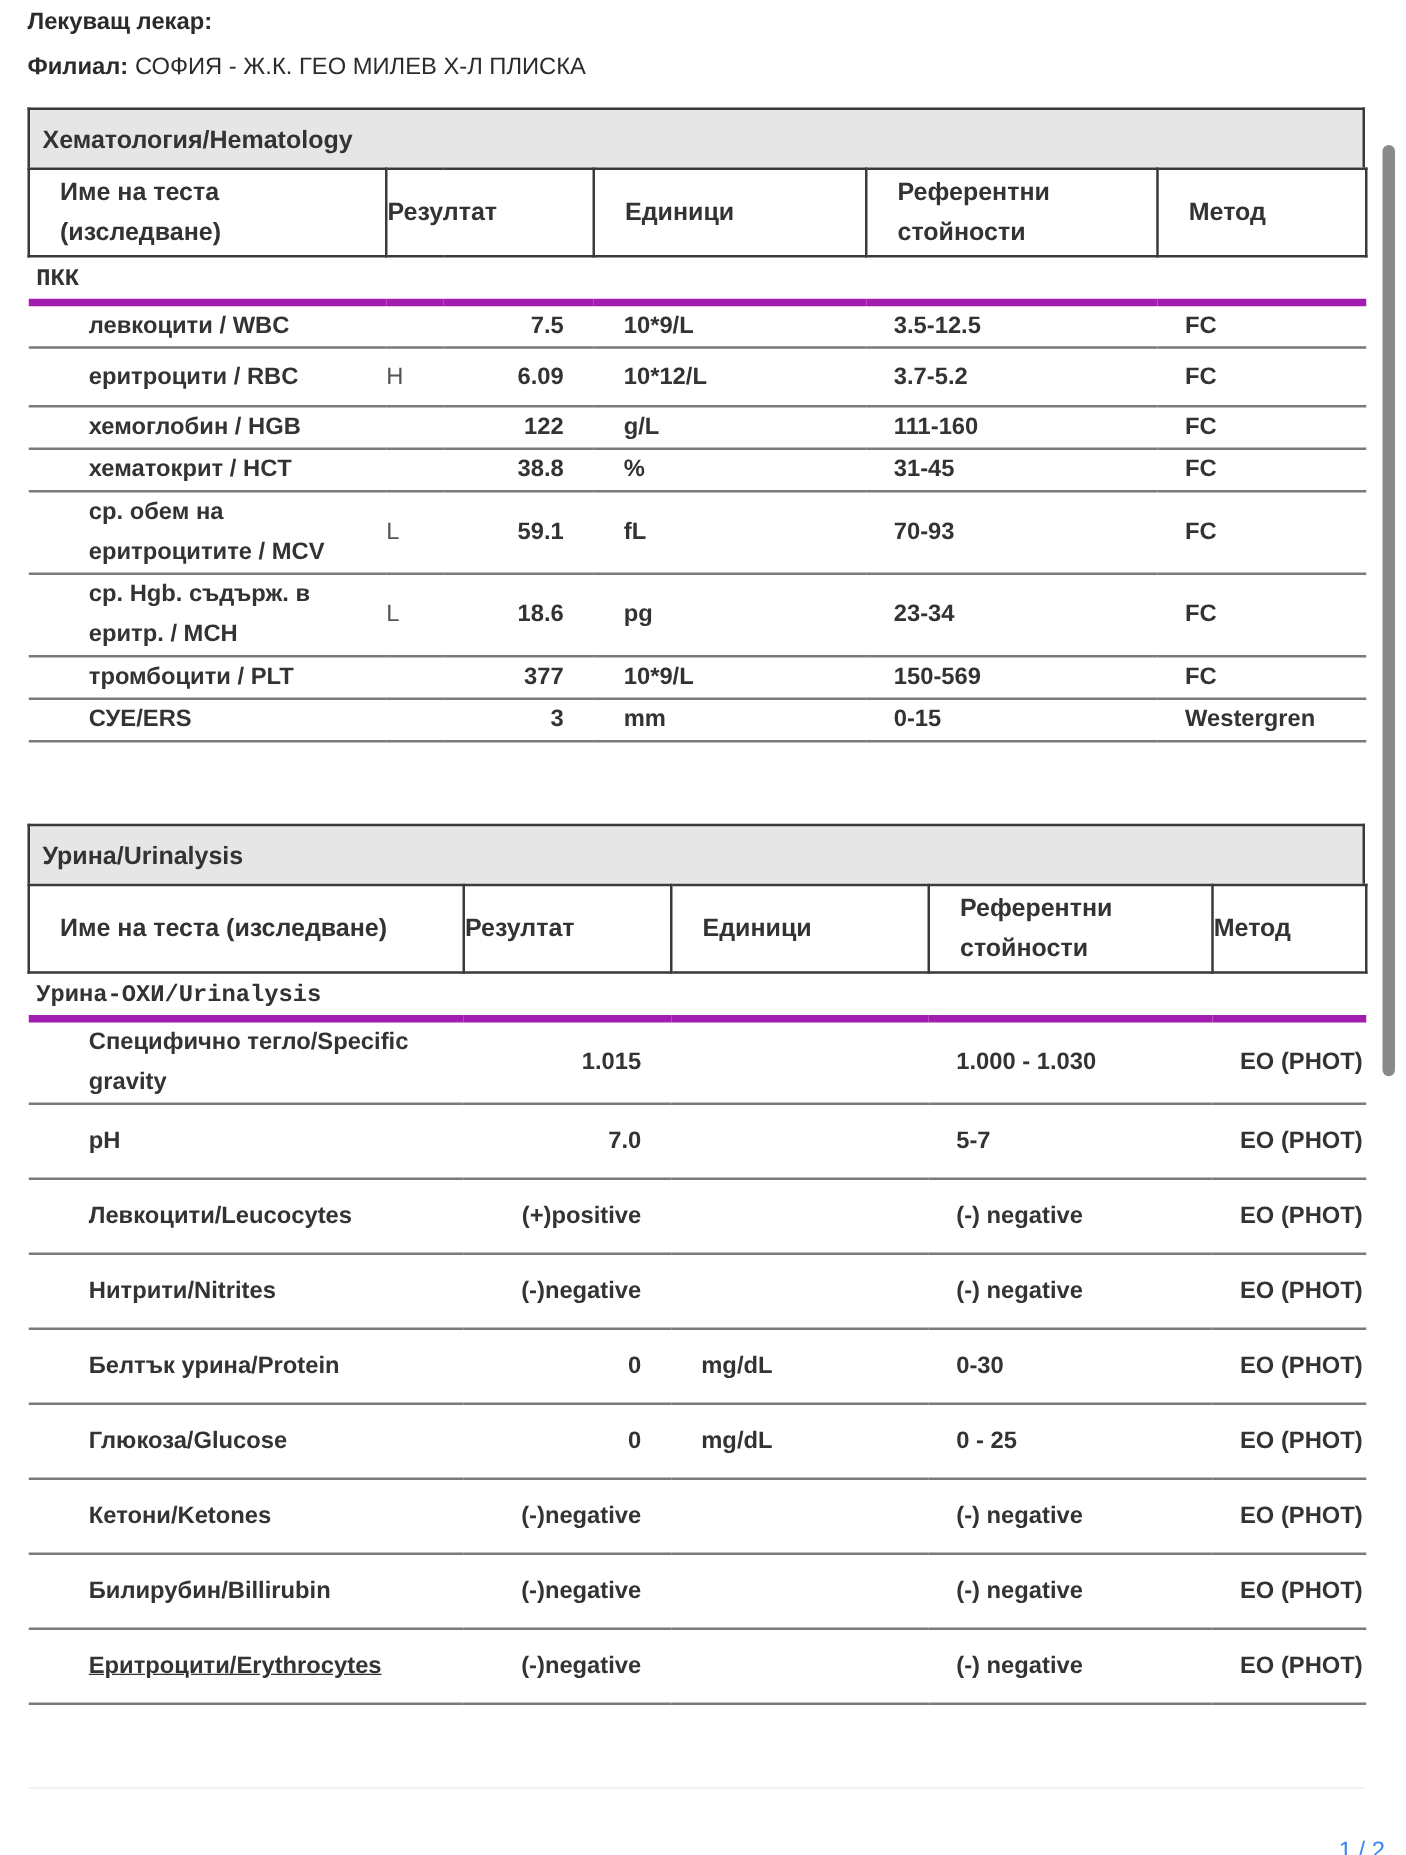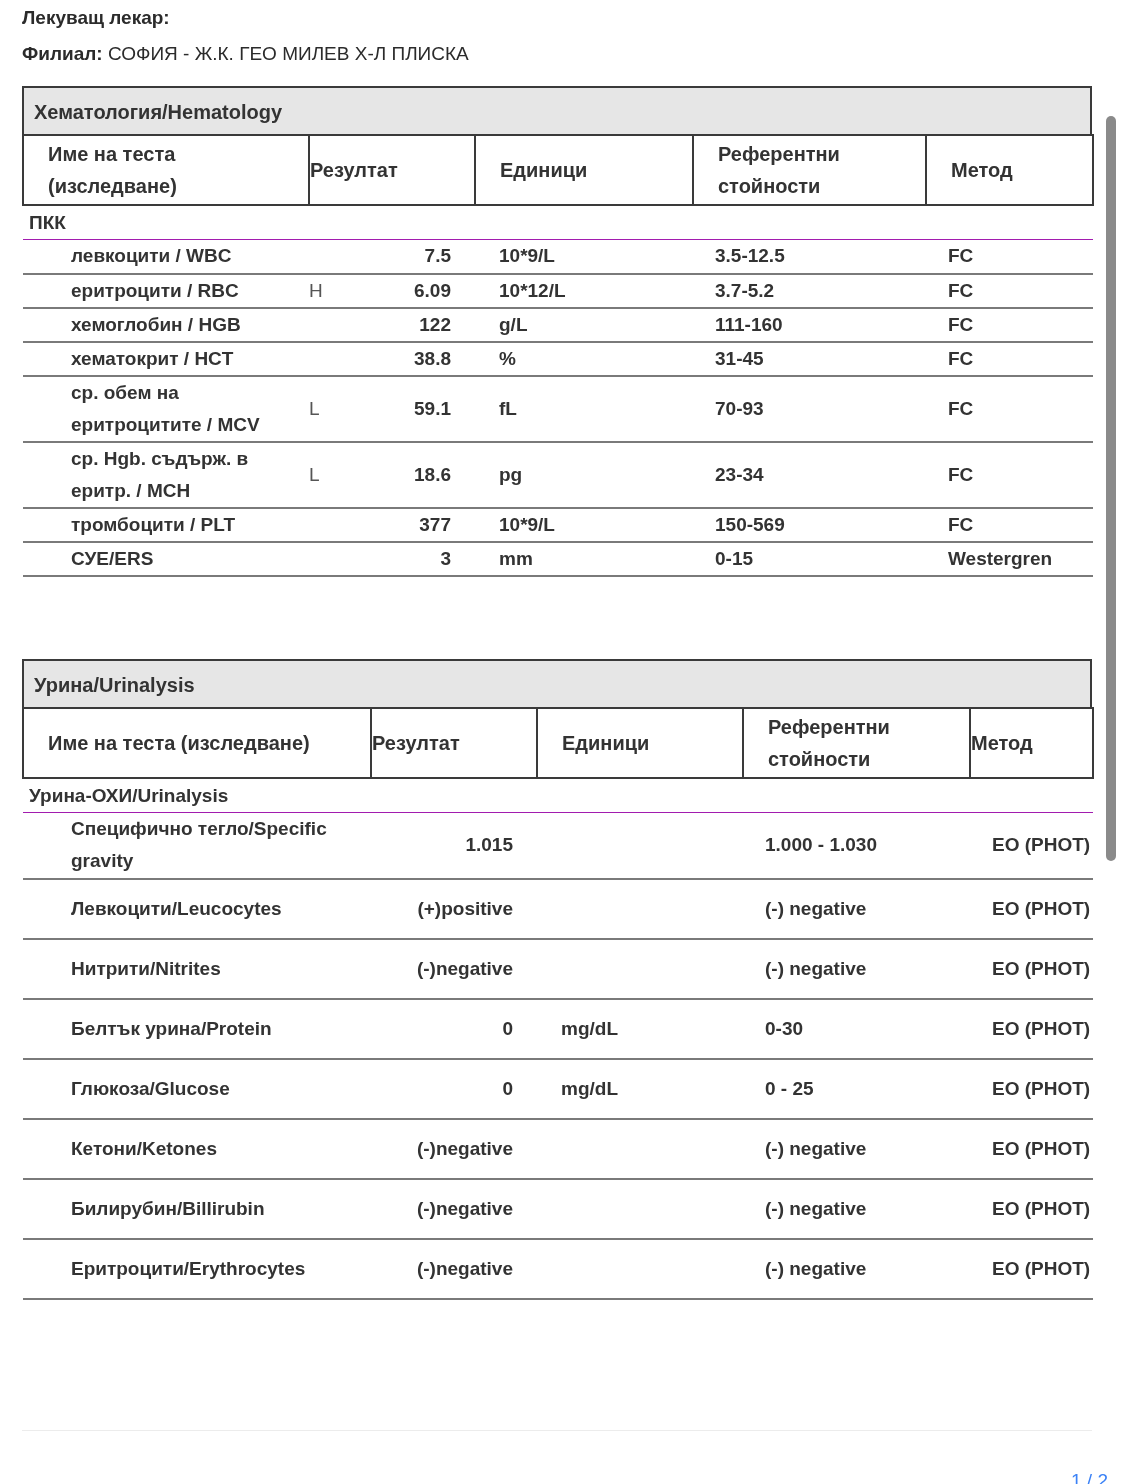--- a/index.html
+++ b/index.html
@@ -12,21 +12,21 @@
   .section { position:absolute; left:22px; width:1070px; }
   .sec-title { background:#e6e6e6; border:2px solid #3a3a3a; border-bottom:none;
                height:48px; box-sizing:border-box; padding-left:10px; font-size:20px;
                font-weight:bold; line-height:48px; color:#333; }
   table { border-collapse:collapse; width:1070px; table-layout:fixed; }
   th { border:2px solid #3a3a3a; font-size:20px; font-weight:bold; text-align:left;
        color:#333; line-height:32px; padding:2px 0 2px 24px; vertical-align:middle; }
   th.c { padding-left:0; }
   td { font-size:19px; font-weight:bold; color:#333; vertical-align:middle; padding:0; line-height:32px; }
   tr.row td { border-bottom:2px solid #7a7a7a; }
-  tr.group td { padding-left:6px; height:33px; border-bottom:1px solid #a21caf; }
+  tr.group td { padding-left:6px; height:33px; border-bottom:6px solid #a21caf;font-family:Liberation Mono, monospace; }
   .name { padding-left:48px !important; }
   .flag { font-weight:normal; color:#555; }
   .res { text-align:right; padding-right:24px !important; }
   .unit { padding-left:24px !important; }
   .ref { padding-left:22px !important; }
   .meth { padding-left:22px !important; }
   .footer-line { position:absolute; left:22px; top:1430px; width:1070px; border-top:1px solid #ececec; }
   .pager { position:absolute; top:1434px; right:17px; font-size:19px; color:#3b82f6;margin-top:36px; }
   .scrollbar { position:absolute; left:1106px; top:116px; width:10px; height:745px;
                background:#8a8a8a; border-radius:5px; }
@@ -68,21 +68,21 @@
           <td colspan="6">ПКК</td>
         </tr>
     <tr class="row" style="height: 34px;">
           <td class="name">левкоцити / WBC</td>
           <td class="flag"></td>
           <td class="res">7.5</td>
           <td class="unit">10*9/L</td>
           <td class="ref">3.5-12.5</td>
           <td class="meth">FC</td>
         </tr>
-        <tr class="row" style="height: 34px;">
+        <tr class="row" style="height: 47px;">
           <td class="name">еритроцити / RBC</td>
           <td class="flag">H</td>
           <td class="res">6.09</td>
           <td class="unit">10*12/L</td>
           <td class="ref">3.7-5.2</td>
           <td class="meth">FC</td>
         </tr>
         <tr class="row" style="height: 34px;">
           <td class="name">хемоглобин / HGB</td>
           <td class="flag"></td>
@@ -159,20 +159,27 @@
           <td colspan="5">Урина-ОХИ/Urinalysis</td>
         </tr>
     <tr class="row" style="height: 66px;">
           <td class="name" style="padding-right: 40px;">Специфично тегло/Specific gravity</td>
           <td class="res">1.015</td>
           <td class="unit"></td>
           <td class="ref">1.000 - 1.030</td>
           <td class="meth" style="line-height: 30px; padding-left: 0px;">EO (PHOT)</td>
         </tr>
         <tr class="row" style="height: 60px;">
+          <td class="name" style="padding-right: 40px;">pH</td>
+          <td class="res">7.0</td>
+          <td class="unit"></td>
+          <td class="ref">5-7</td>
+          <td class="meth" style="line-height: 30px; padding-left: 0px;">EO (PHOT)</td>
+        </tr>
+        <tr class="row" style="height: 60px;">
           <td class="name" style="padding-right: 40px;">Левкоцити/Leucocytes</td>
           <td class="res">(+)positive</td>
           <td class="unit"></td>
           <td class="ref">(-) negative</td>
           <td class="meth" style="line-height: 30px; padding-left: 0px;">EO (PHOT)</td>
         </tr>
         <tr class="row" style="height: 60px;">
           <td class="name" style="padding-right: 40px;">Нитрити/Nitrites</td>
           <td class="res">(-)negative</td>
           <td class="unit"></td>
@@ -201,21 +208,21 @@
           <td class="meth" style="line-height: 30px; padding-left: 0px;">EO (PHOT)</td>
         </tr>
         <tr class="row" style="height: 60px;">
           <td class="name" style="padding-right: 40px;">Билирубин/Billirubin</td>
           <td class="res">(-)negative</td>
           <td class="unit"></td>
           <td class="ref">(-) negative</td>
           <td class="meth" style="line-height: 30px; padding-left: 0px;">EO (PHOT)</td>
         </tr>
         <tr class="row" style="height: 60px;">
-          <td class="name" style="padding-right: 40px;">Еритроцити/Erythrocytes</td>
+          <td class="name" style="padding-right: 40px; text-decoration: underline;">Еритроцити/Erythrocytes</td>
           <td class="res">(-)negative</td>
           <td class="unit"></td>
           <td class="ref">(-) negative</td>
           <td class="meth" style="line-height: 30px; padding-left: 0px;">EO (PHOT)</td>
         </tr>
       </tbody>
   </table>
 </div>
 
 <div class="footer-line"></div>

